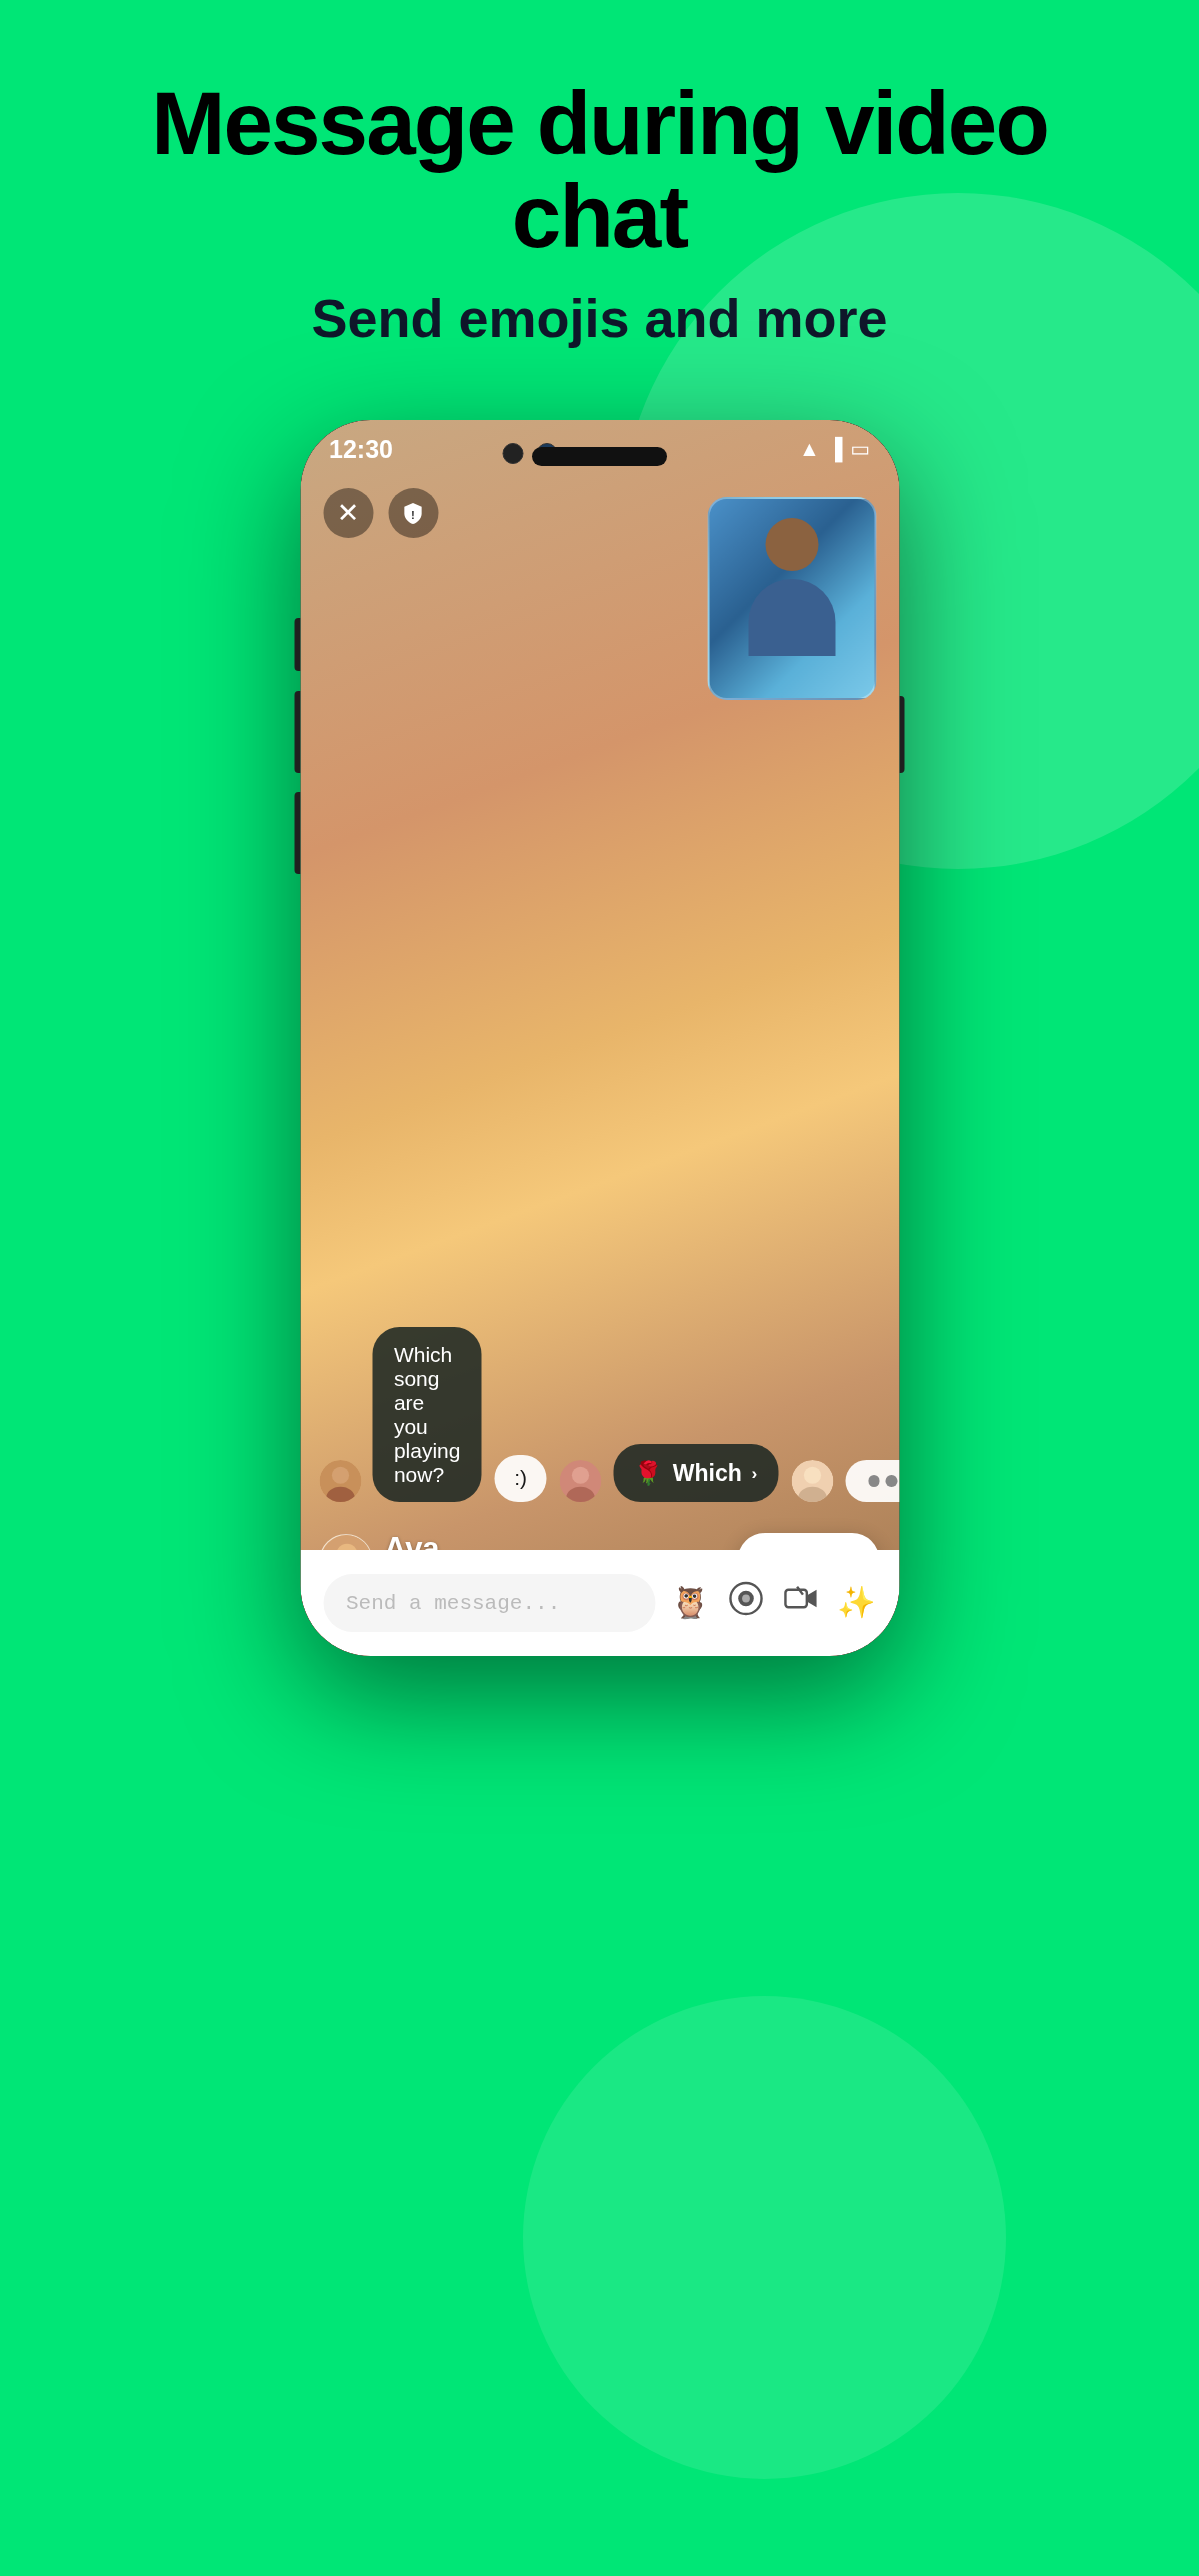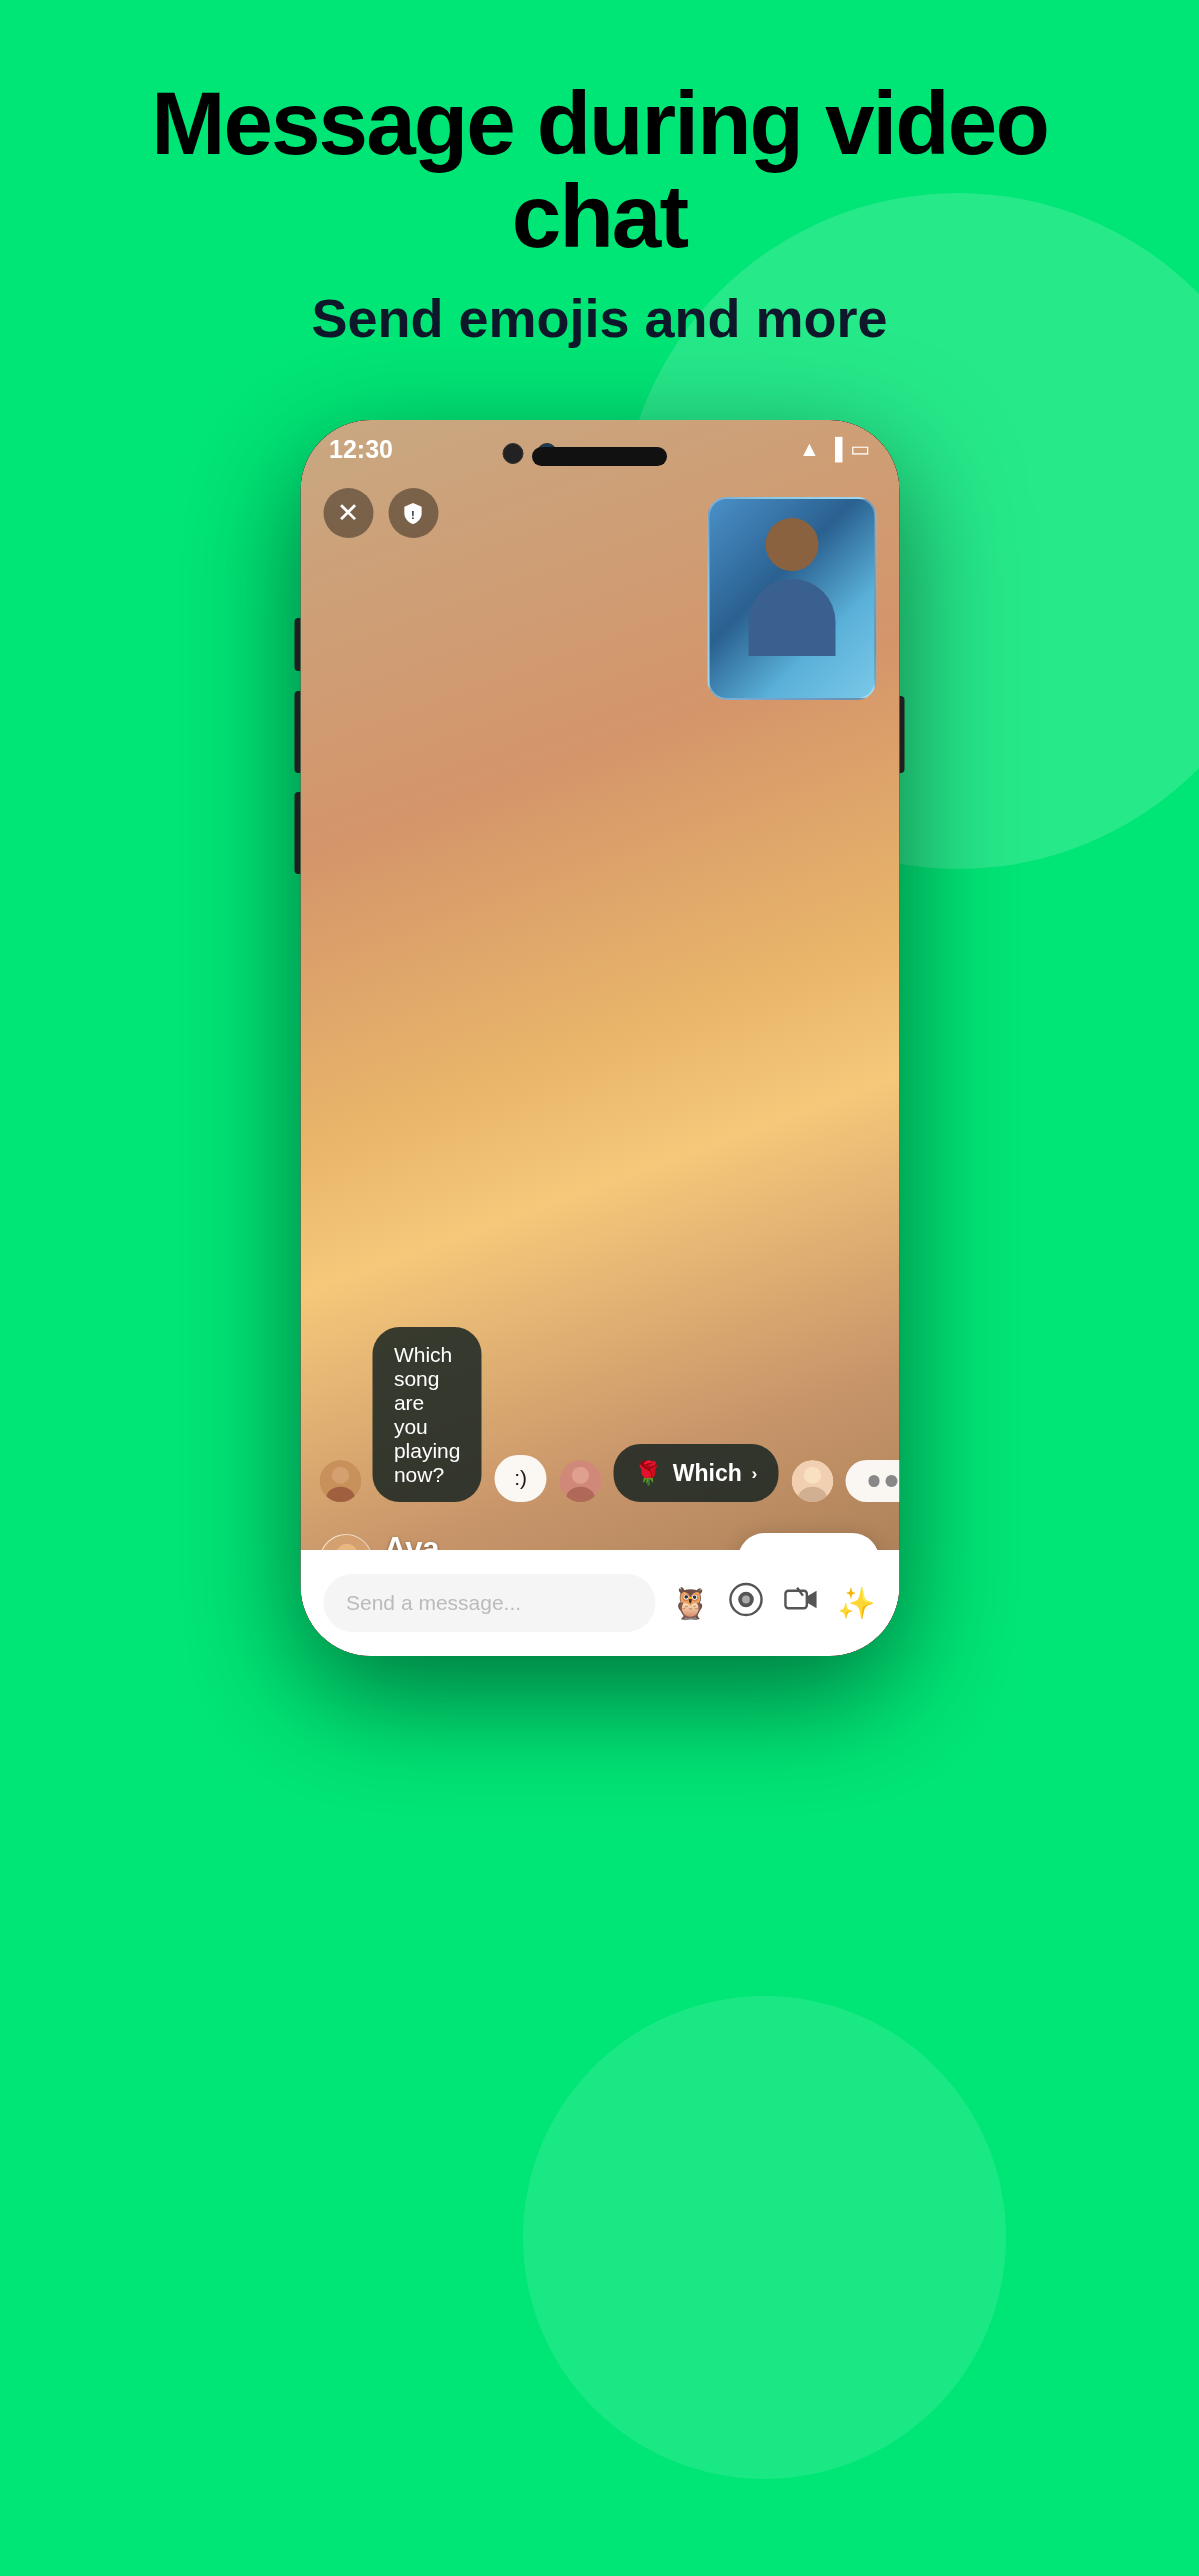--- a/index.html
+++ b/index.html
@@ -385,20 +385,21 @@
       position: absolute;
       bottom: 0; left: 0; right: 0;
       height: 106px;
       background: white;
       border-radius: 0 0 70px 70px;
       display: flex;
       align-items: center;
       padding: 0 23px;
       gap: 15.4px;
       z-index: 30;
+      font-family: Liberation Mono, monospace;
     }
     .msg-input {
       flex: 1;
       height: 58px;
       background: #f5f5f5;
       border-radius: 29px;
       padding: 0 23px;
       font-size: 21px;
       color: #aaa;
       display: flex;

